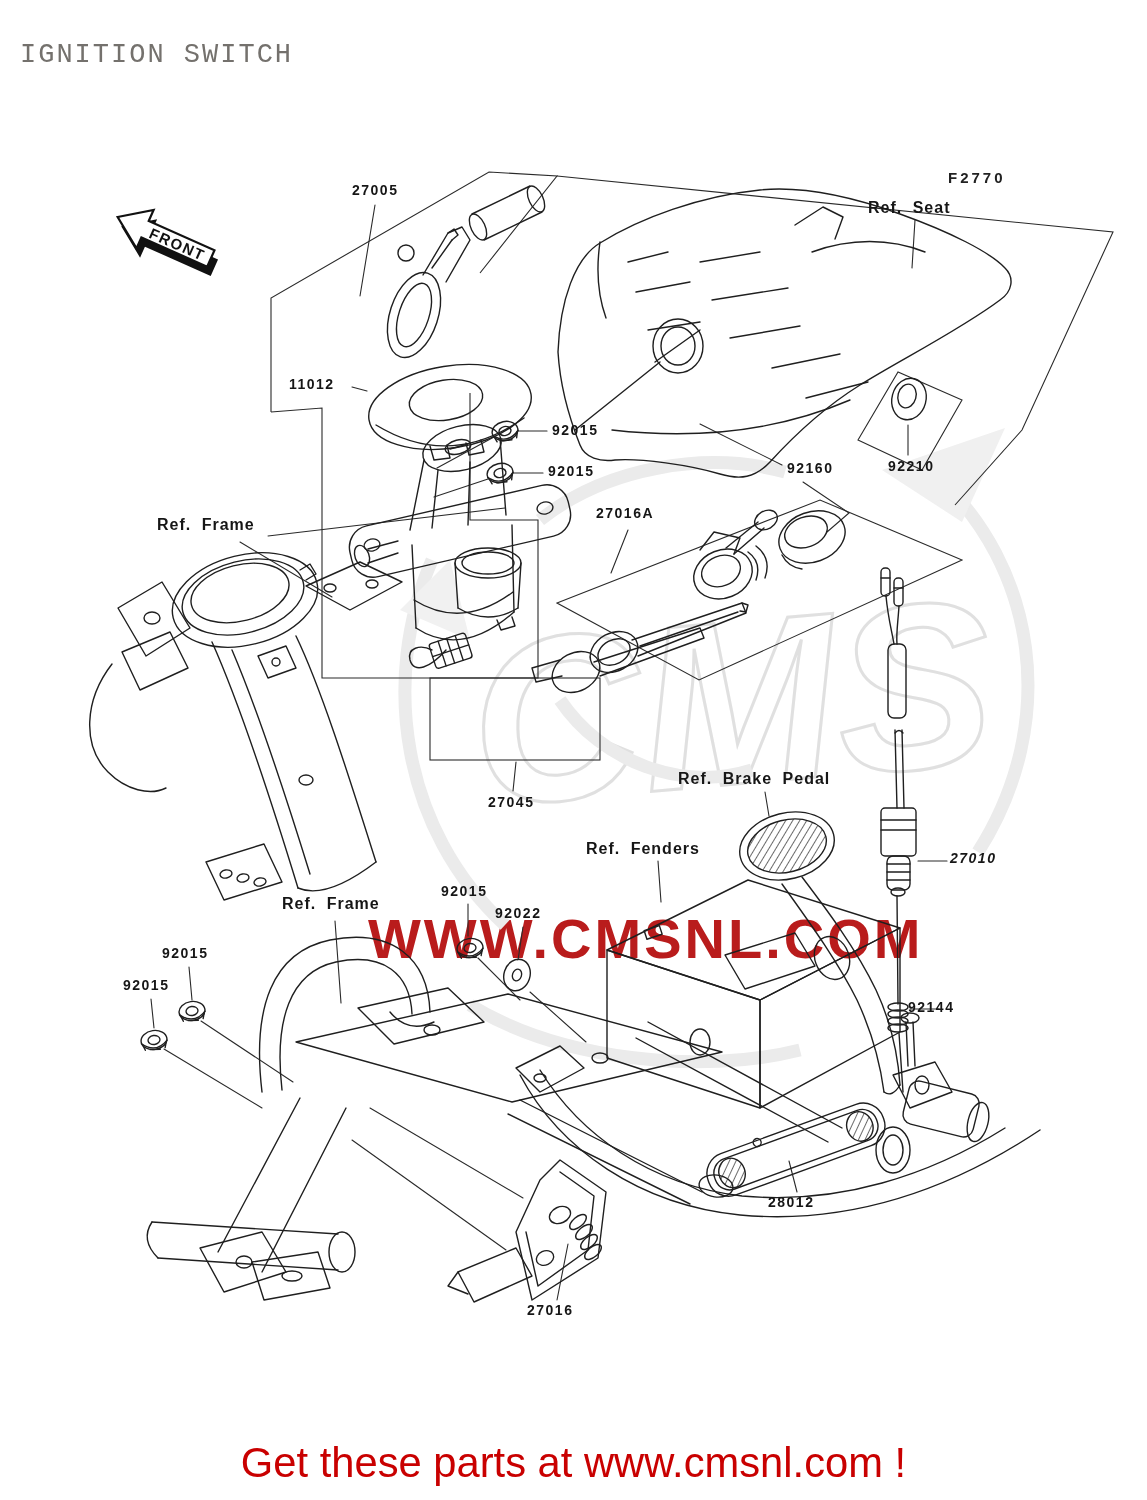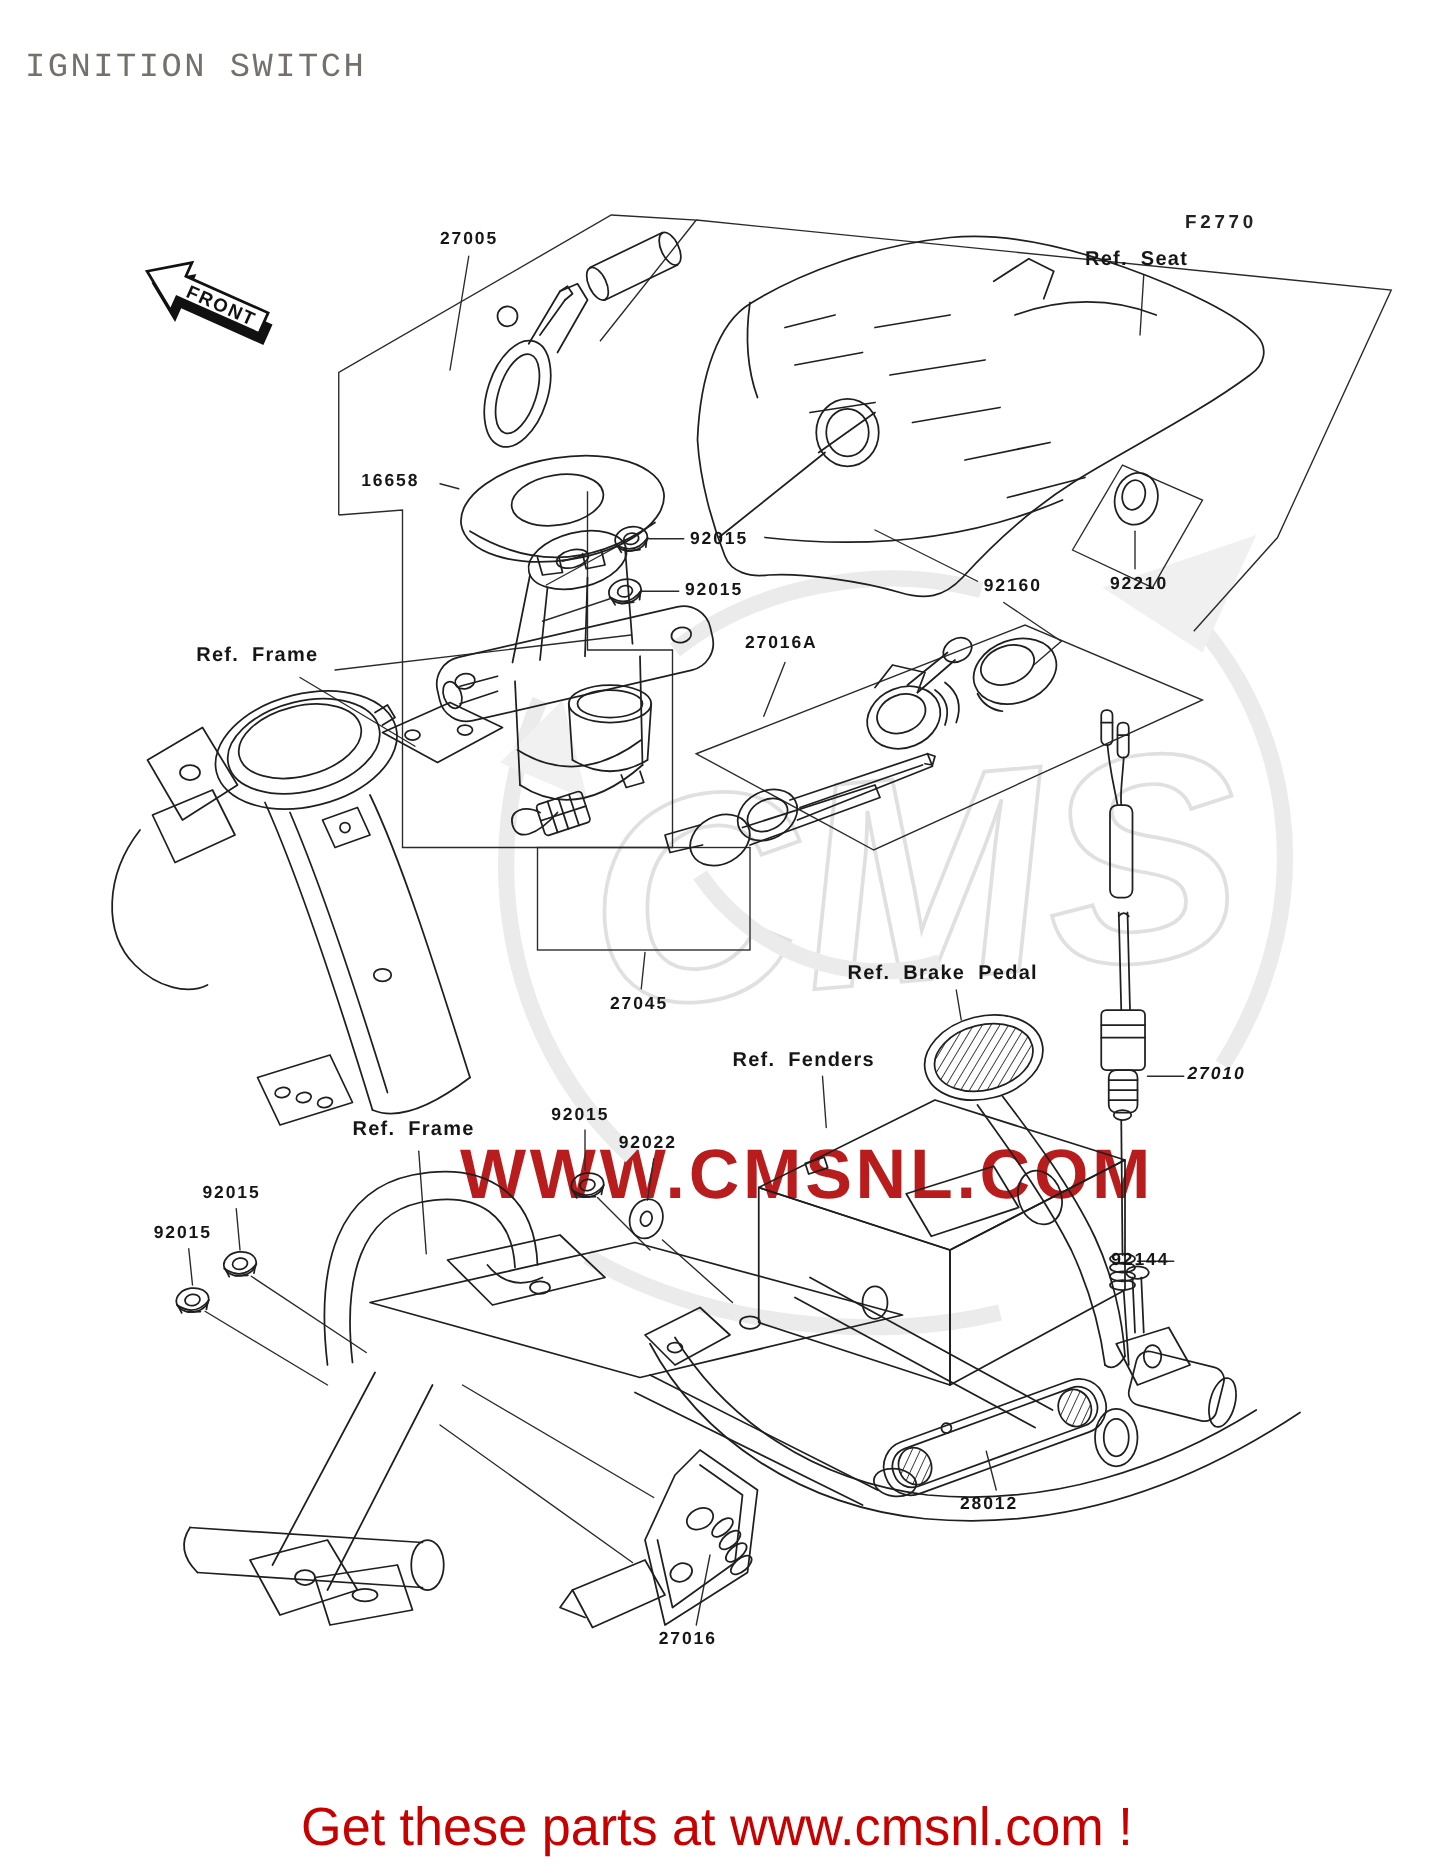--- a/index.html
+++ b/index.html
@@ -369,36 +369,36 @@
 
     <g transform="translate(127,196) rotate(24)">
       <path d="M0,23 L30,2 L30,14 L102,14 L102,32 L30,32 L30,44 Z" transform="translate(7,7)" fill="#111" stroke="none"></path>
       <path d="M0,23 L30,2 L30,14 L102,14 L102,32 L30,32 L30,44 Z" fill="#ffffff" stroke="#111" stroke-width="2.2"></path>
       <text x="36" y="29" font-family="Liberation Sans, sans-serif" font-size="15" font-weight="bold" letter-spacing="1.5" fill="#111">FRONT</text>
     </g>
   </svg>
 
   <div class="callout-layer" id="callout-layer">
       <div class="callout part" style="left: 352px; top: 182px;">27005</div>
-      <div class="callout part" style="left: 289px; top: 376px;">16658</div>
+      <div class="callout part" style="left: 289px; top: 376px;">11012</div>
       <div class="callout part" style="left: 552px; top: 422px;">92015</div>
       <div class="callout part" style="left: 548px; top: 463px;">92015</div>
       <div class="callout part" style="left: 596px; top: 505px;">27016A</div>
       <div class="callout part" style="left: 787px; top: 460px;">92160</div>
       <div class="callout part" style="left: 888px; top: 458px;">92210</div>
       <div class="callout ref" style="left: 868px; top: 199px;">Ref. Seat</div>
       <div class="callout ref" style="left: 157px; top: 516px;">Ref. Frame</div>
       <div class="callout part" style="left: 488px; top: 794px;">27045</div>
       <div class="callout ref" style="left: 678px; top: 770px;">Ref. Brake Pedal</div>
       <div class="callout ref" style="left: 586px; top: 840px;">Ref. Fenders</div>
       <div class="callout part" style="left: 950px; top: 850px; font-style: italic;">27010</div>
       <div class="callout part" style="left: 441px; top: 883px;">92015</div>
       <div class="callout part" style="left: 495px; top: 905px;">92022</div>
       <div class="callout ref" style="left: 282px; top: 895px;">Ref. Frame</div>
       <div class="callout part" style="left: 162px; top: 945px;">92015</div>
       <div class="callout part" style="left: 123px; top: 977px;">92015</div>
-      <div class="callout part" style="left: 889px; top: 999px;">92144</div>
+      <div class="callout part" style="left: 908px; top: 999px;">92144</div>
       <div class="callout part" style="left: 768px; top: 1194px;">28012</div>
       <div class="callout part" style="left: 527px; top: 1302px;">27016</div>
     </div>
 
   <div class="footer-banner">Get these parts at www.cmsnl.com !</div>
 </div>
 
 </body></html>

